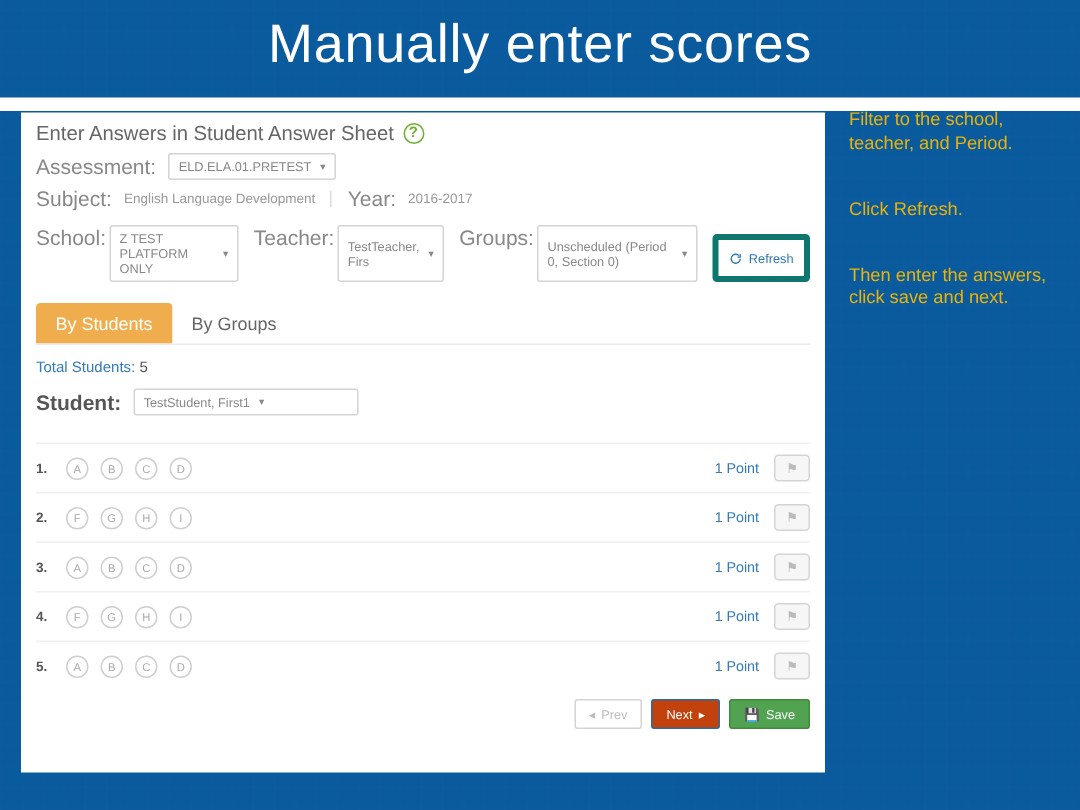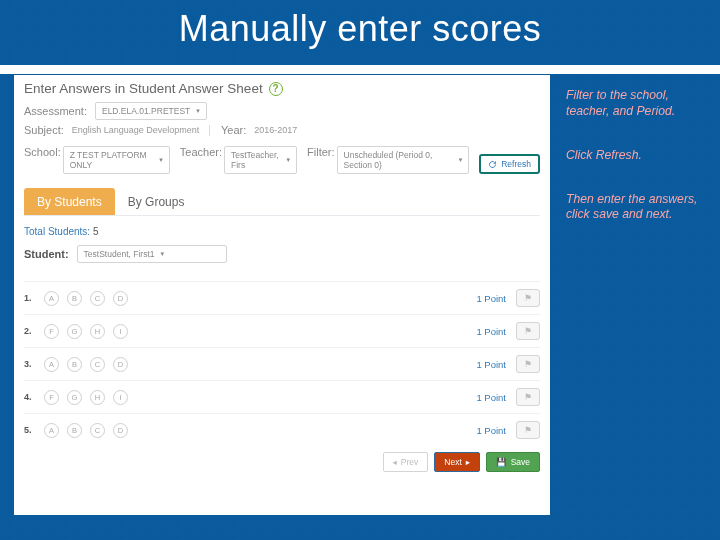--- a/index.html
+++ b/index.html
@@ -46,36 +46,36 @@
     gap: 6px;
     margin-bottom: 6px;
   }
   .help-circle {
     display: inline-flex; align-items: center; justify-content: center;
     width: 14px; height: 14px; border-radius: 50%;
     color: #6eb12f; border: 1.4px solid #6eb12f;
     font-size: 10px; font-weight: 700;
   }
   .row { display: flex; align-items: center; gap: 8px; margin-bottom: 4px; }
-  .lbl { color: #888; font-size: 11px; }
+  .lbl { color: #888; font-size: 14px; }
   .val { color: #999; font-size: 9px; }
   .dd {
     display: inline-flex; align-items: center; gap: 6px;
     border: 1px solid #d4d4d4; border-radius: 2px;
     padding: 3px 6px; background: #fff; color: #888;
     font-size: 8.5px;
   }
   .dd .caret { font-size: 7px; color: #888; }
   .filters { display: flex; gap: 10px; margin: 10px 0 8px 0; }
   .filters .col { display: flex; flex-direction: row; gap: 2px; }
   .btn-refresh {
     display: inline-flex; align-items: center; gap: 4px;
-    border: 2px solid #0f766e; background: #fff; color: #2c77b5;
+    border: 4px solid #0f766e; background: #fff; color: #2c77b5;
     border-radius: 3px; padding: 3px 7px; font-size: 8.5px;
-    align-self: flex-end; height: 20px;
+    align-self: flex-end; height: 32px;
   }
   .tabs-wrap { margin-top: 14px; border-bottom: 1px solid #e7eaee; display: flex; }
   .tab {
     padding: 6px 12px; font-size: 12px; color: #666;
     border: 1px solid transparent; border-bottom: none;
     border-radius: 3px 3px 0 0; cursor: pointer;
   }
   .tab.active {
     background: #f0ad4e; color: #fff;
   }
@@ -109,22 +109,22 @@
   }
   .btn {
     border-radius: 2px; font-size: 8.5px; padding: 4px 9px;
     display: inline-flex; align-items: center; gap: 4px; cursor: pointer;
     border: 1px solid #d4d4d4; background: #fff; color: #777;
   }
   .btn.primary { background: #c2410c; border-color: #2c6aa0; color: #fff; }
   .btn.success { background: #51a351; border-color: #3f8a3f; color: #fff; }
   .btn.disabled { color: #bdbdbd; }
   .notes {
-    position: absolute; top: 88px; right: 18px; width: 136px;
-    color: #fca5a5; font-size: 12.2px; line-height: 1.3; font-style: italic;
+    position: absolute; top: 72px; right: 18px; width: 136px;
+    color: #eab308; font-size: 12.2px; line-height: 1.3;
   }
   .notes p { margin-bottom: 28px; }
   svg.refresh-ic { width: 9px; height: 9px; }
 </style>
 </head>
 <body>
 
 <div class="title">Manually enter scores</div>
 <div class="whitebar"></div>
 
@@ -159,21 +159,21 @@
       </span>
     </div>
     <div class="col">
       <span class="lbl">Teacher:</span>
       <span class="dd">
         <span>TestTeacher, Firs</span>
         <span class="caret">▾</span>
       </span>
     </div>
     <div class="col">
-      <span class="lbl">Filter:</span>
+      <span class="lbl">Groups:</span>
       <span class="dd">
         <span>Unscheduled (Period 0, Section 0)</span>
         <span class="caret">▾</span>
       </span>
     </div>
     <div class="col" style="justify-content:flex-end">
       <span class="btn-refresh">
         <svg class="refresh-ic" viewBox="0 0 24 24">
             <path fill="none" stroke="#2c77b5" stroke-width="2.4" d="M20 12a8 8 0 1 1-2.34-5.66M20 4v5h-5"></path>
           </svg>

